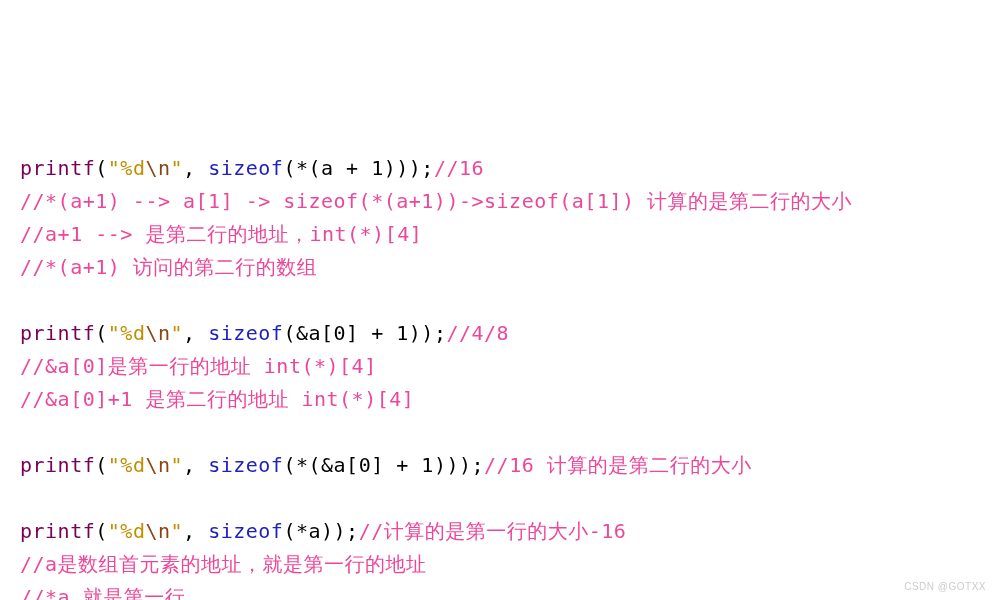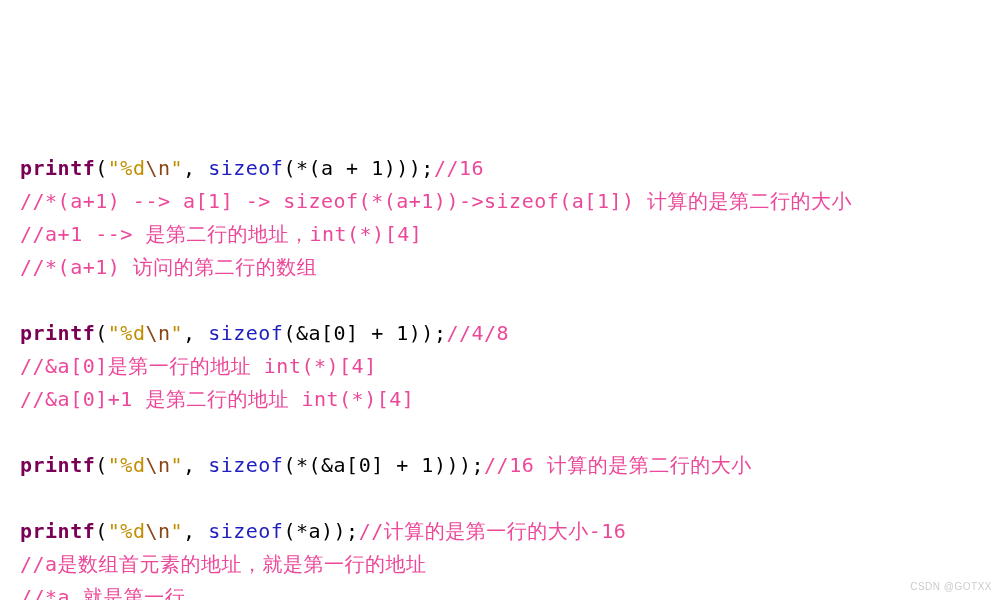--- a/index.html
+++ b/index.html
@@ -12,30 +12,30 @@
       font-size: 20px;
       background: #ffffff;
       padding: 20px;
       line-height: 1.65;
       white-space: pre;
       letter-spacing: 0.5px;
     }
     .line {
       display: block;
     }
-    .fn { color: #7a0055; font-weight: bold; }
+    .fn { color: #7a0055; }
     .str { color: #c18e00; }
     .esc { color: #8b4513; }
     .kw { color: #2020c0; }
     .cmt { color: #ec4899; }
     .punct { color: #000000; }
     .watermark {
       position: fixed;
       bottom: 5px;
-      right: 0;
+      right: 6px;
       font-size: 10px;
       color: #cccccc;
       font-family: sans-serif;
     }
   </style>
 </head>
 <body>
 
 
 

